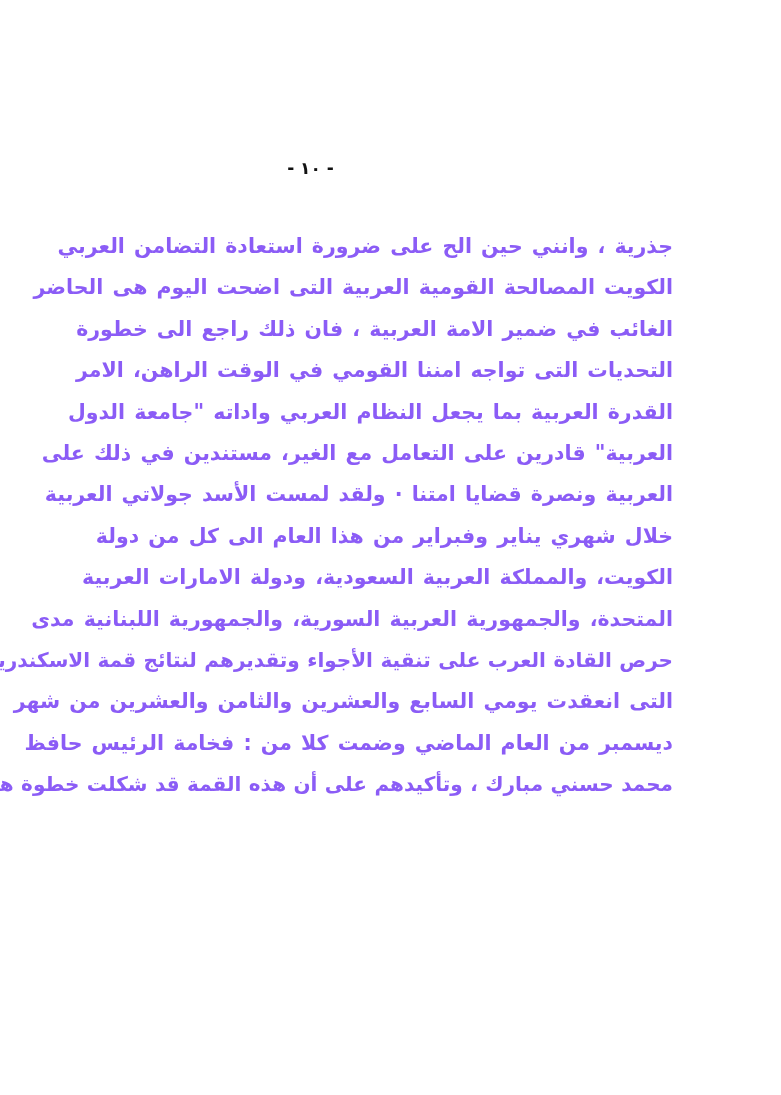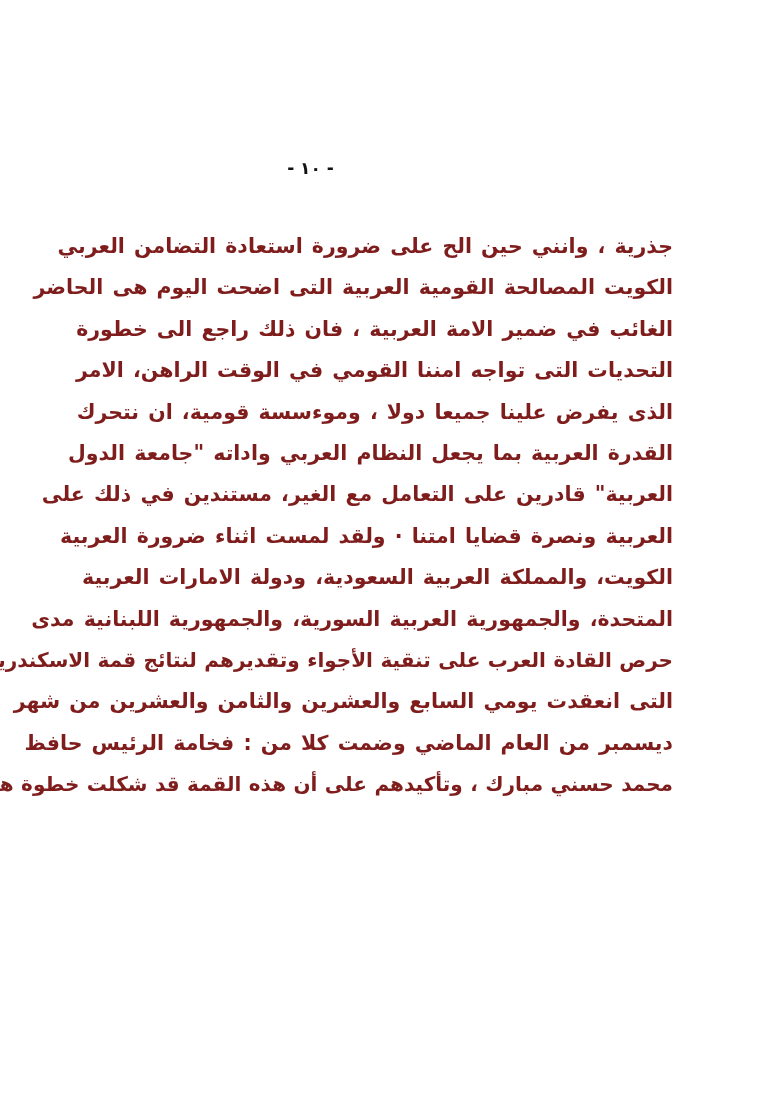--- a/index.html
+++ b/index.html
@@ -36,21 +36,21 @@
     width: 566px;
     direction: rtl;
   }
   .line {
     margin: 0;
     padding: 0;
     height: 41.4px;
     line-height: 41.4px;
     font-size: 20.5px;
     font-weight: 600;
-    color: #7f1d1d;
+    color: #8b5cf6;
     text-align: justify;
     text-align-last: justify;
     word-spacing: 2px;
     white-space: nowrap;
     overflow: visible;
   }
   
   .line.tight {
     font-size: 20px;
     word-spacing: 0.5px;
@@ -61,24 +61,24 @@
 
 <div class="page">
 
   <div class="page-number">- ١٠ -</div>
 
   <div class="text-block">
     <p class="line">جذرية ، وانني حين الح على ضرورة استعادة التضامن العربي</p>
     <p class="line">الكويت المصالحة القومية العربية التى اضحت اليوم هى الحاضر</p>
     <p class="line">الغائب في ضمير الامة العربية ، فان ذلك راجع الى خطورة</p>
     <p class="line">التحديات التى تواجه امننا القومي في الوقت الراهن، الامر</p>
-    <p class="line">الذى يفرض علينا جميعا دولا ، وموءسسة قومية، ان نتحرك</p>
     <p class="line">القدرة العربية بما يجعل النظام العربي واداته "جامعة الدول</p>
     <p class="line">العربية" قادرين على التعامل مع الغير، مستندين في ذلك على</p>
-    <p class="line">العربية ونصرة قضايا امتنا · ولقد لمست اثناء ضرورة العربية</p>
+    <p class="line">العربية ونصرة قضايا امتنا · ولقد لمست الأسد جولاتي العربية</p>
+    <p class="line">خلال شهري يناير وفبراير من هذا العام الى كل من دولة</p>
     <p class="line">الكويت، والمملكة العربية السعودية، ودولة الامارات العربية</p>
     <p class="line">المتحدة، والجمهورية العربية السورية، والجمهورية اللبنانية مدى</p>
     <p class="line tight">حرص القادة العرب على تنقية الأجواء وتقديرهم لنتائج قمة الاسكندرية</p>
     <p class="line">التى انعقدت يومي السابع والعشرين والثامن والعشرين من شهر</p>
     <p class="line">ديسمبر من العام الماضي وضمت كلا من : فخامة الرئيس حافظ</p>
     <p class="line tight">محمد حسني مبارك ، وتأكيدهم على أن هذه القمة قد شكلت خطوة هامة</p>
   </div>
 
 </div>
 

